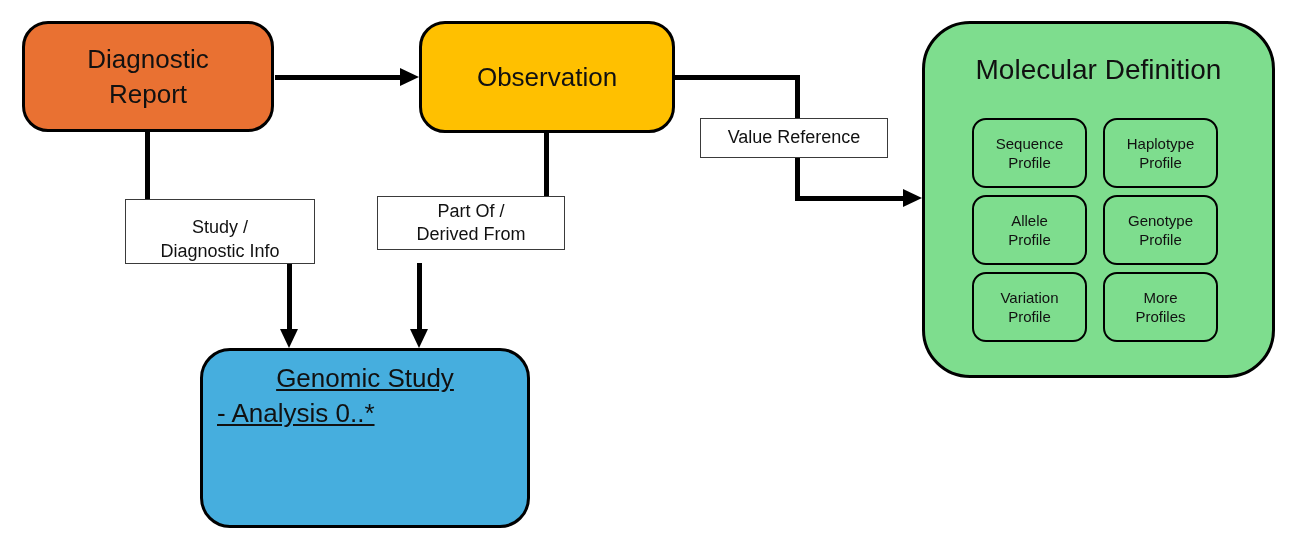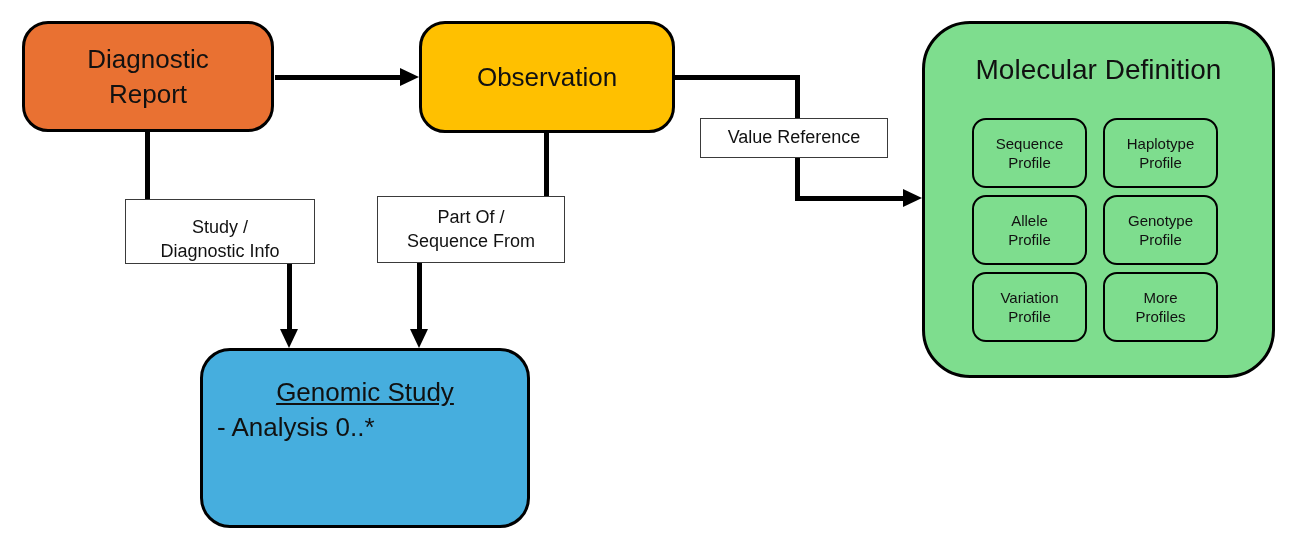--- a/index.html
+++ b/index.html
@@ -13,39 +13,39 @@
   .node-obs{left:419px;top:21px;width:256px;height:112px;border-radius:26px;font-size:26px;}
   .node-md{left:922px;top:21px;width:353px;height:357px;border-radius:48px;
            display:block;}
   .md-title{margin-top:30px;text-align:center;font-size:28px;}
   .md-grid{position:absolute;left:47px;top:94px;width:246px;display:grid;
            grid-template-columns:115px 115px;column-gap:16px;row-gap:7px;grid-auto-rows:70px;}
   .md-cell{box-sizing:border-box;border:2.5px solid #000;border-radius:14px;background:inherit;
            display:flex;align-items:center;justify-content:center;text-align:center;
            font-size:15px;line-height:1.3;padding:0 14px;}
   .node-gs{left:200px;top:348px;width:330px;height:180px;border-radius:30px;display:block;}
-  .gs-title{margin-top:26px;text-align:center;font-size:26px;text-decoration:underline;}
-  .gs-attr{margin-top:4px;text-align:left;font-size:26px;padding-left:14px;}
+  .gs-title{margin-top:12px;text-align:center;font-size:26px;text-decoration:underline;}
+  .gs-attr{margin-top:4px;text-align:left;font-size:26px;padding-left:14px;text-decoration:underline;}
 
   
   .h-line,.v-line{position:absolute;background:#000;z-index:1;}
   .h-line{height:5px;}
   .v-line{width:5px;}
   .arrow-right{position:absolute;width:0;height:0;z-index:1;
     border-top:9px solid transparent;border-bottom:9px solid transparent;border-left:19px solid #000;}
   .arrow-down{position:absolute;width:0;height:0;z-index:1;
     border-left:9px solid transparent;border-right:9px solid transparent;border-top:19px solid #000;}
 
   
   .edge-label{position:absolute;box-sizing:border-box;background:#fff;border:1.5px solid #3a3a3a;
     display:flex;flex-direction:column;align-items:center;justify-content:center;
     text-align:center;font-size:18px;line-height:1.3;z-index:3;}
   .lbl-vr{left:700px;top:118px;width:188px;height:40px;}
   .lbl-study{left:125px;top:199px;width:190px;height:65px;justify-content:flex-end;}
-  .lbl-partof{left:377px;top:196px;width:188px;height:67px;}
+  .lbl-partof{left:377px;top:196px;width:188px;height:54px;}
 </style>
 </head>
 <body>
 
 <div class="canvas">
 
   <div class="h-line" style="left:275px;top:75px;width:127px;"></div>
   <div class="arrow-right" style="left:400px;top:68px;"></div>
 
   <div class="h-line" style="left:675px;top:75px;width:125px;"></div>
@@ -63,21 +63,21 @@
 
   <div class="edge-label lbl-vr">
     <span>Value Reference</span>
   </div>
   <div class="edge-label lbl-study">
     <span>Study /</span>
     <span>Diagnostic Info</span>
   </div>
   <div class="edge-label lbl-partof">
     <span>Part Of /</span>
-    <span>Sequence From</span>
+    <span>Derived From</span>
   </div>
 
   <div class="node node-dr" style="background: rgb(233, 113, 50);">
     <span>Diagnostic Report</span>
   </div>
 
   <div class="node node-md" style="background: rgb(126, 221, 142);">
     <div class="md-title">Molecular Definition</div>
     <div class="md-grid">
       <div class="md-cell">Sequence Profile</div>

